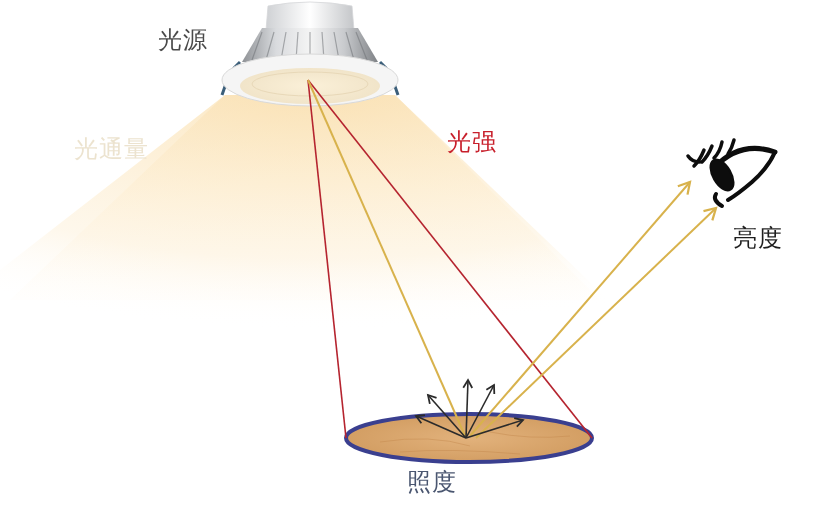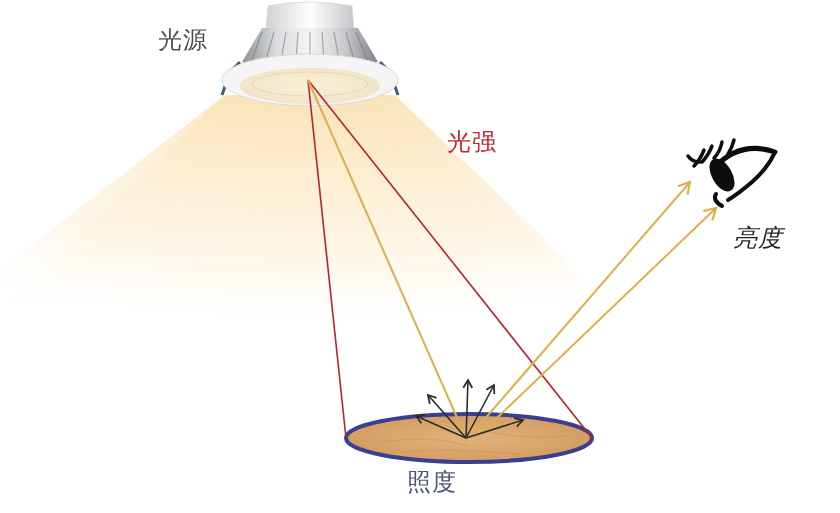--- a/index.html
+++ b/index.html
@@ -22,21 +22,21 @@
     .label {
       position: absolute;
       font-size: 24px;
       line-height: 1;
       white-space: nowrap;
       letter-spacing: 1px;
     }
     .label-source { left: 158px; top: 28px; color: #4a4a4a; }
     .label-flux { left: 74px; top: 137px; color: #ece3cf; }
     .label-intensity { left: 447px; top: 110px; color: #c8202c; margin-top: 20px; }
-    .label-luminance { left: 733px; top: 226px; color: #1e1e1e; font-style: italic; }
+    .label-luminance { left: 733px; top: 226px; color: #1e1e1e; }
     .label-illuminance { left: 407px; top: 470px; color: #4a5670; text-align: right; }
   </style>
 </head>
 <body>
 
 <div id="stage">
   <svg width="840" height="513" viewBox="0 0 840 513" xmlns="http://www.w3.org/2000/svg">
     <defs>
       <linearGradient id="coneGrad" x1="0" y1="0" x2="0" y2="1">
         <stop offset="0" stop-color="#f9dfb0" stop-opacity="0.95"></stop>
@@ -141,16 +141,17 @@
       <path d="M716,194 Q712,200 722,206" stroke-width="4"></path>
       <path d="M704,150 Q700,160 694,166" stroke-width="3.5"></path>
       <path d="M712,146 Q708,156 702,162" stroke-width="3.5"></path>
       <path d="M722,142 Q720,152 714,158" stroke-width="3.5"></path>
       <path d="M734,140 Q732,148 728,154" stroke-width="3.5"></path>
       <path d="M700,162 Q692,162 688,156" stroke-width="3.5"></path>
     </g>
   </svg>
 
   <div class="label label-source">光源</div>
+  <div class="label label-flux">光通量</div>
   <div class="label label-intensity">光强</div>
   <div class="label label-luminance">亮度</div>
   <div class="label label-illuminance">照度</div>
 </div>
 
 </body></html>

